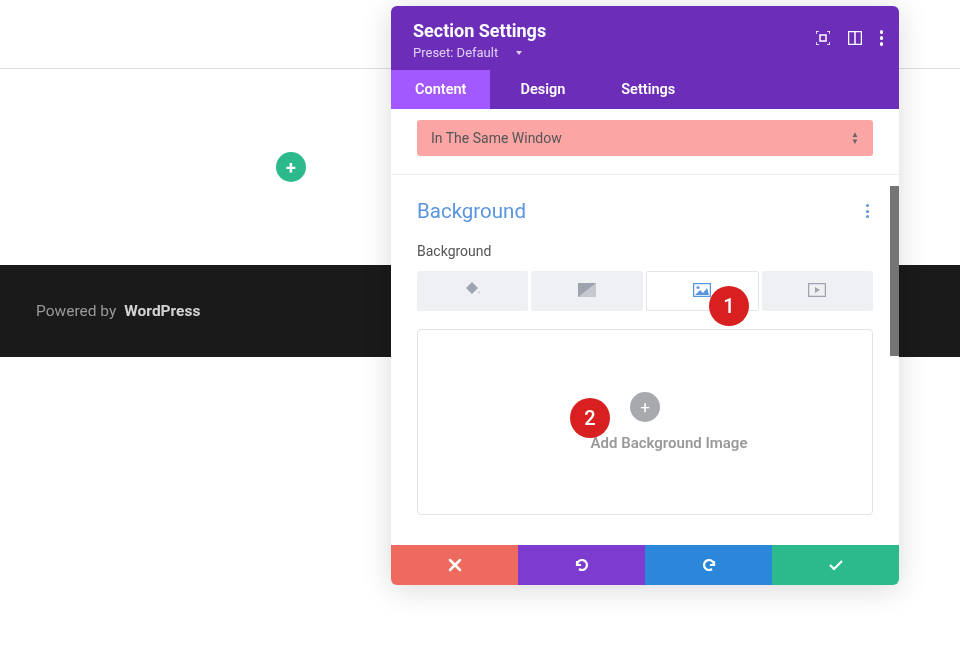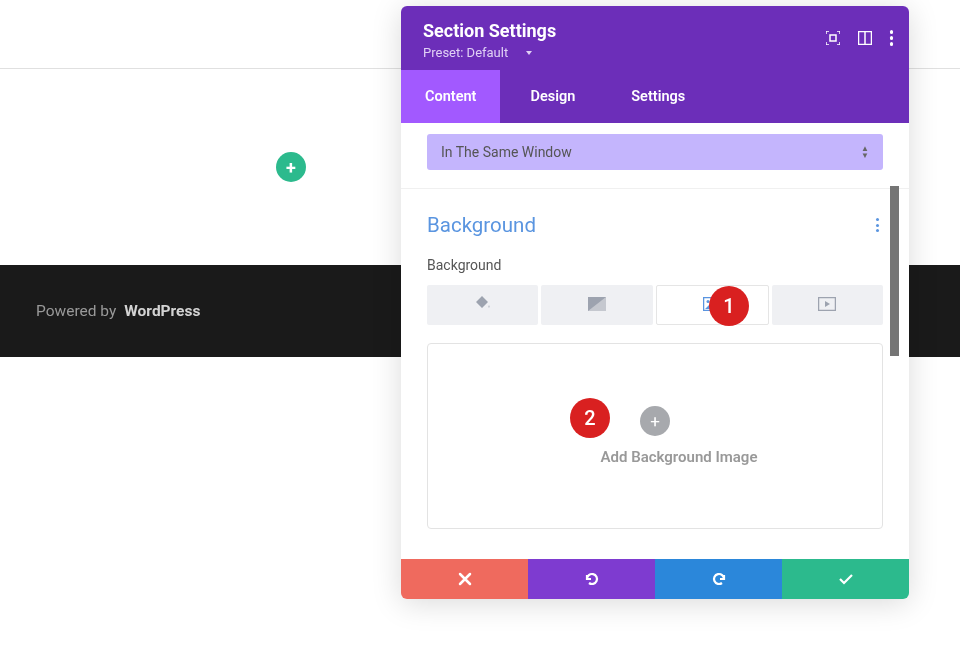--- a/index.html
+++ b/index.html
@@ -6,42 +6,42 @@
     body { font-family: -apple-system, BlinkMacSystemFont, "Segoe UI", Roboto, sans-serif; background: #fff; width: 960px; height: 657px; overflow: hidden; position: relative; }
     
     .top-border { position: absolute; top: 68px; left: 0; right: 0; height: 1px; background: #e0e0e0; }
     
     .add-circle { position: absolute; width: 30px; height: 30px; border-radius: 50%; background: #2cba8d; display: flex; align-items: center; justify-content: center; color: #fff; font-size: 18px; font-weight: bold; cursor: pointer; top: 152px; left: 276px; }
     
     .footer-bar { position: absolute; top: 265px; left: 0; right: 0; height: 92px; background: #1a1a1a; color: #999; display: flex; align-items: center; padding-left: 0; font-size: 15.5px; }
     .footer-bar strong { color: #d3d3d3; margin-left: 8px; font-weight: 700; }
     .footer-bar span.pre { color: #999; margin-left: 36px; }
     
-    .modal { position: absolute; top: 6px; left: 401px; width: 508px; background: #fff; border-radius: 6px; overflow: hidden; box-shadow: 0 4px 30px rgba(0,0,0,0.15); }
+    .modal { position: absolute; top: 6px; left: 391px; width: 508px; background: #fff; border-radius: 6px; overflow: hidden; box-shadow: 0 4px 30px rgba(0,0,0,0.15); }
     
     .modal-header { background: #6c2eb9; padding: 14px 22px 10px; position: relative; }
     .modal-title { color: #fff; font-size: 18px; font-weight: 700; }
     .modal-preset { color: #e0d0f5; font-size: 13px; margin-top: 4px; display: flex; align-items: center; gap: 17px; cursor: pointer; }
     .caret-down { width: 0; height: 0; border-left: 3.5px solid transparent; border-right: 3.5px solid transparent; border-top: 4px solid #e0d0f5; display: inline-block; margin-left: 1px; }
     
     .header-icons { position: absolute; right: 16px; top: 24px; display: flex; gap: 18px; align-items: center; }
     .header-icon { color: #fff; cursor: pointer; display: flex; align-items: center; justify-content: center; font-size: 16px; }
     .dots-vert { display: flex; flex-direction: column; gap: 2.5px; }
     .dots-vert span { width: 3.5px; height: 3.5px; background: #fff; border-radius: 50%; }
     
     .tabs { background: #6c2eb9; display: flex; padding: 0; }
-    .tab { color: #fff; padding: 18px 24px; font-size: 14.5px; font-weight: 600; cursor: pointer; }
+    .tab { color: #fff; padding: 11px 24px; font-size: 14.5px; font-weight: 600; cursor: pointer; }
     .tab.active { background: #a259ff; }
     .tab:nth-child(2) { margin-left: 6px; }
     .tab:nth-child(3) { margin-left: 8px; }
     
     .body-area { background: #fff; max-height: 465px; overflow-y: auto; position: relative; }
     
     .select-row { padding: 11px 26px 18px; border-bottom: 1px solid #f0f0f0; }
-    .select-box { background: #c4b5fd; border-radius: 3px; padding: 10px 14px; display: flex; justify-content: space-between; align-items: center; font-size: 14px; color: #555; cursor: pointer; gap: 48px; }
+    .select-box { background: #fca5a5; border-radius: 3px; padding: 10px 14px; display: flex; justify-content: space-between; align-items: center; font-size: 14px; color: #555; cursor: pointer; gap: 48px; }
     .select-arrows { display: flex; flex-direction: column; gap: 1px; font-size: 8px; color: #666; line-height: 6px; }
     
     .section-block { padding: 24px 26px 8px; }
     .section-title-row { display: flex; justify-content: space-between; align-items: center; margin-bottom: 20px; }
     .section-title { color: #5a95e0; font-size: 20.5px; font-weight: 400; }
     .section-dots { display: flex; flex-direction: column; gap: 2.5px; cursor: pointer; padding: 0 4px; }
     .section-dots span { width: 3px; height: 3px; background: #5a95e0; border-radius: 50%; }
     
     .bg-label { font-size: 14px; color: #555; margin-bottom: 12px; }
     

